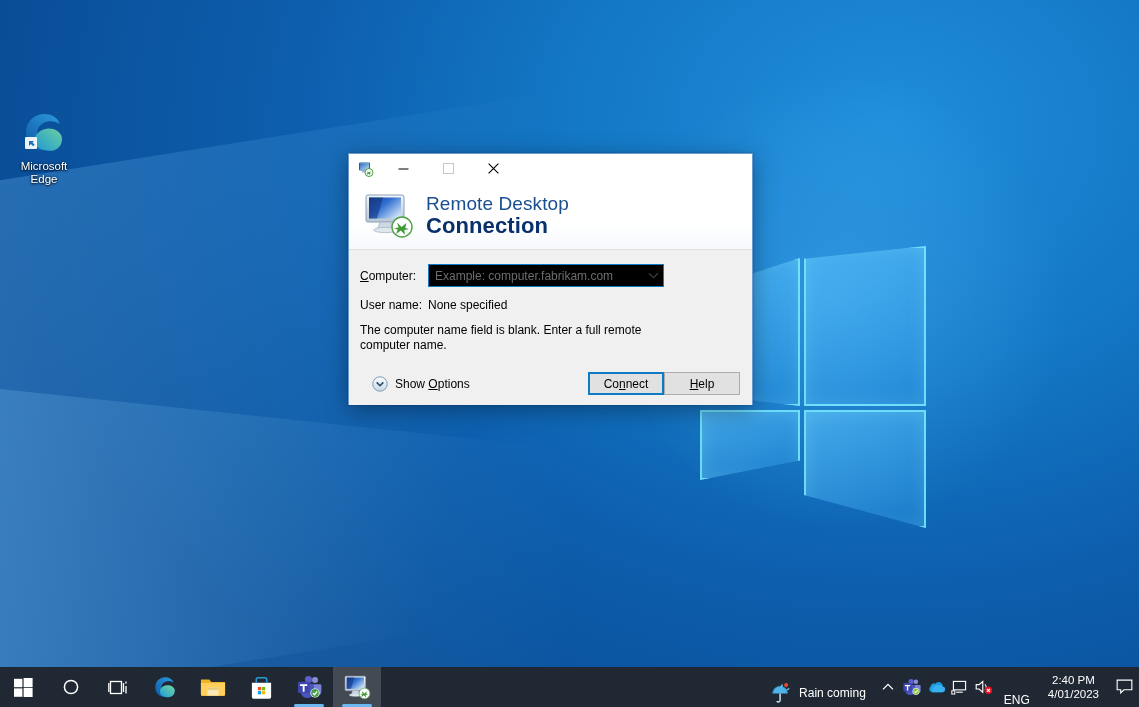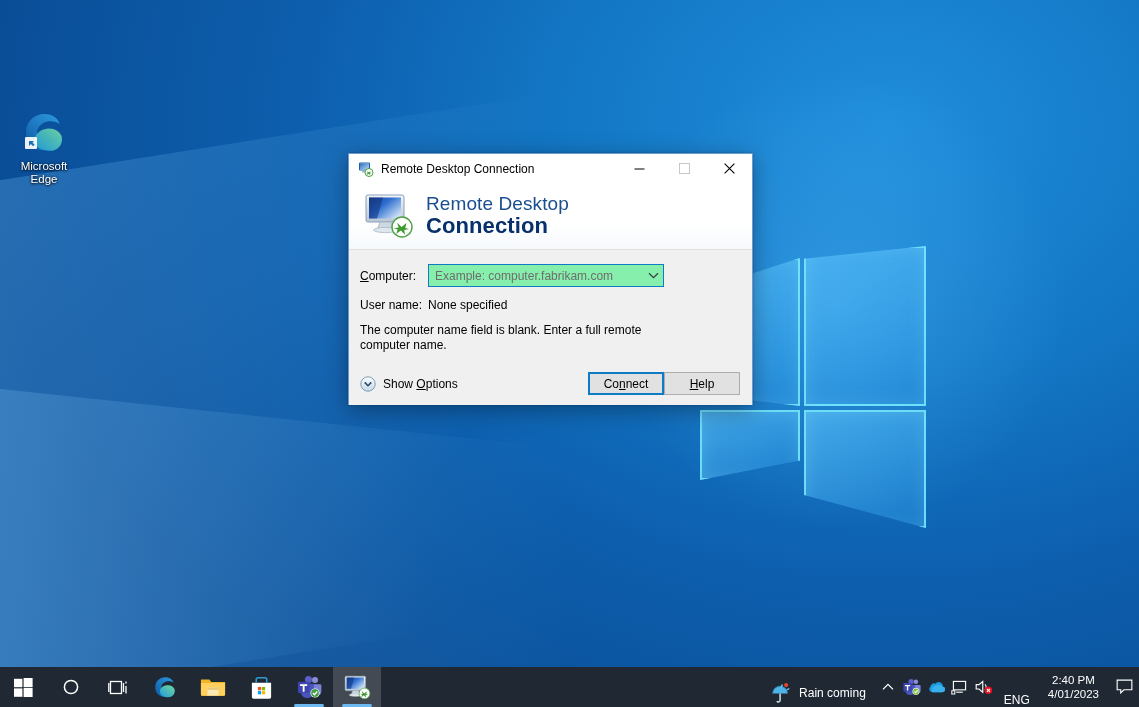--- a/index.html
+++ b/index.html
@@ -118,42 +118,42 @@
     padding: 14px 12px 0 11px;
     background: #f0f0f0;
     height: 155px;
     position: relative;
   }
   .field-row { display: flex; align-items: center; margin-bottom: 11px; }
   .field-label { width: 68px; font-size: 12px; color: #000; flex: none; }
   #computer-combo {
     width: 236px; height: 23px;
     border: 1px solid #0f7bc4;
-    background: #86efac;
+    background: #000000;
     display: flex; align-items: center;
     font-size: 12px;
     position: relative;
     cursor: text;
   }
   #computer-combo-value {
     flex: 1; padding-left: 6px; color: #6d6d6d;
     white-space: nowrap; overflow: hidden;
   }
   #combo-arrow {
     width: 19px; height: 21px; flex: none;
     display: flex; align-items: center; justify-content: center;
     cursor: default;
   }
   #username-value { font-size: 12px; color: #000; }
   #hint-text {
     font-size: 12px; color: #000; line-height: 15px;
     width: 300px; margin-top: 3px;
   }
   #rdp-footer {
-    position: absolute; left: 0; right: 0; bottom: 10px;
+    position: absolute; left: 12px; right: 0; bottom: 10px;
     display: flex; align-items: center; padding: 0 12px 0 11px;
   }
   #show-options {
     display: flex; align-items: center; cursor: default; font-size: 12px;
   }
   #show-options-icon { width: 16px; height: 16px; margin-right: 7px; flex: none; }
   #footer-spacer { flex: 1; }
   .dlg-btn {
     height: 23px; min-width: 76px;
     font-family: "Liberation Sans", sans-serif;
@@ -270,21 +270,20 @@
               <linearGradient id="tbg" x1="0" y1="0" x2="1" y2="1">
             <stop offset="0" stop-color="#2a6fc0"></stop>
                 <stop offset="1" stop-color="#bcdcf5"></stop>
           </linearGradient>
             </defs>
           <path d="M4.5 9.5 h4 l.8 2 h-5.6Z" fill="#9bb6cc"></path>
           <circle cx="11" cy="11.5" r="4" fill="#ffffff" stroke="#4a9c3e" stroke-width="1"></circle>
           <path d="M9.2 9.9 l1.6 1.6 1.8-1.4 -.4 1.8 1.4 .4 -1.8 .3 .3 1.7 -1.5-1.5 -1.7 1.3 .5-1.7 -1.4-.4 1.8-.3Z" fill="#3f9a33"></path>
         </svg>
       </span>
-      <span id="titlebar-text">Remote Desktop Connection</span>
       <div class="win-btn" id="btn-minimize">
         <svg width="11" height="11" viewBox="0 0 11 11">
           <rect x="0.5" y="5.5" width="10" height="1" fill="#000"></rect>
         </svg>
       </div>
       <div class="win-btn" id="btn-maximize">
         <svg width="11" height="11" viewBox="0 0 11 11">
           <rect x="0.5" y="0.5" width="10" height="10" fill="none" stroke="#c8c8c8" stroke-width="1"></rect>
         </svg>
       </div>

